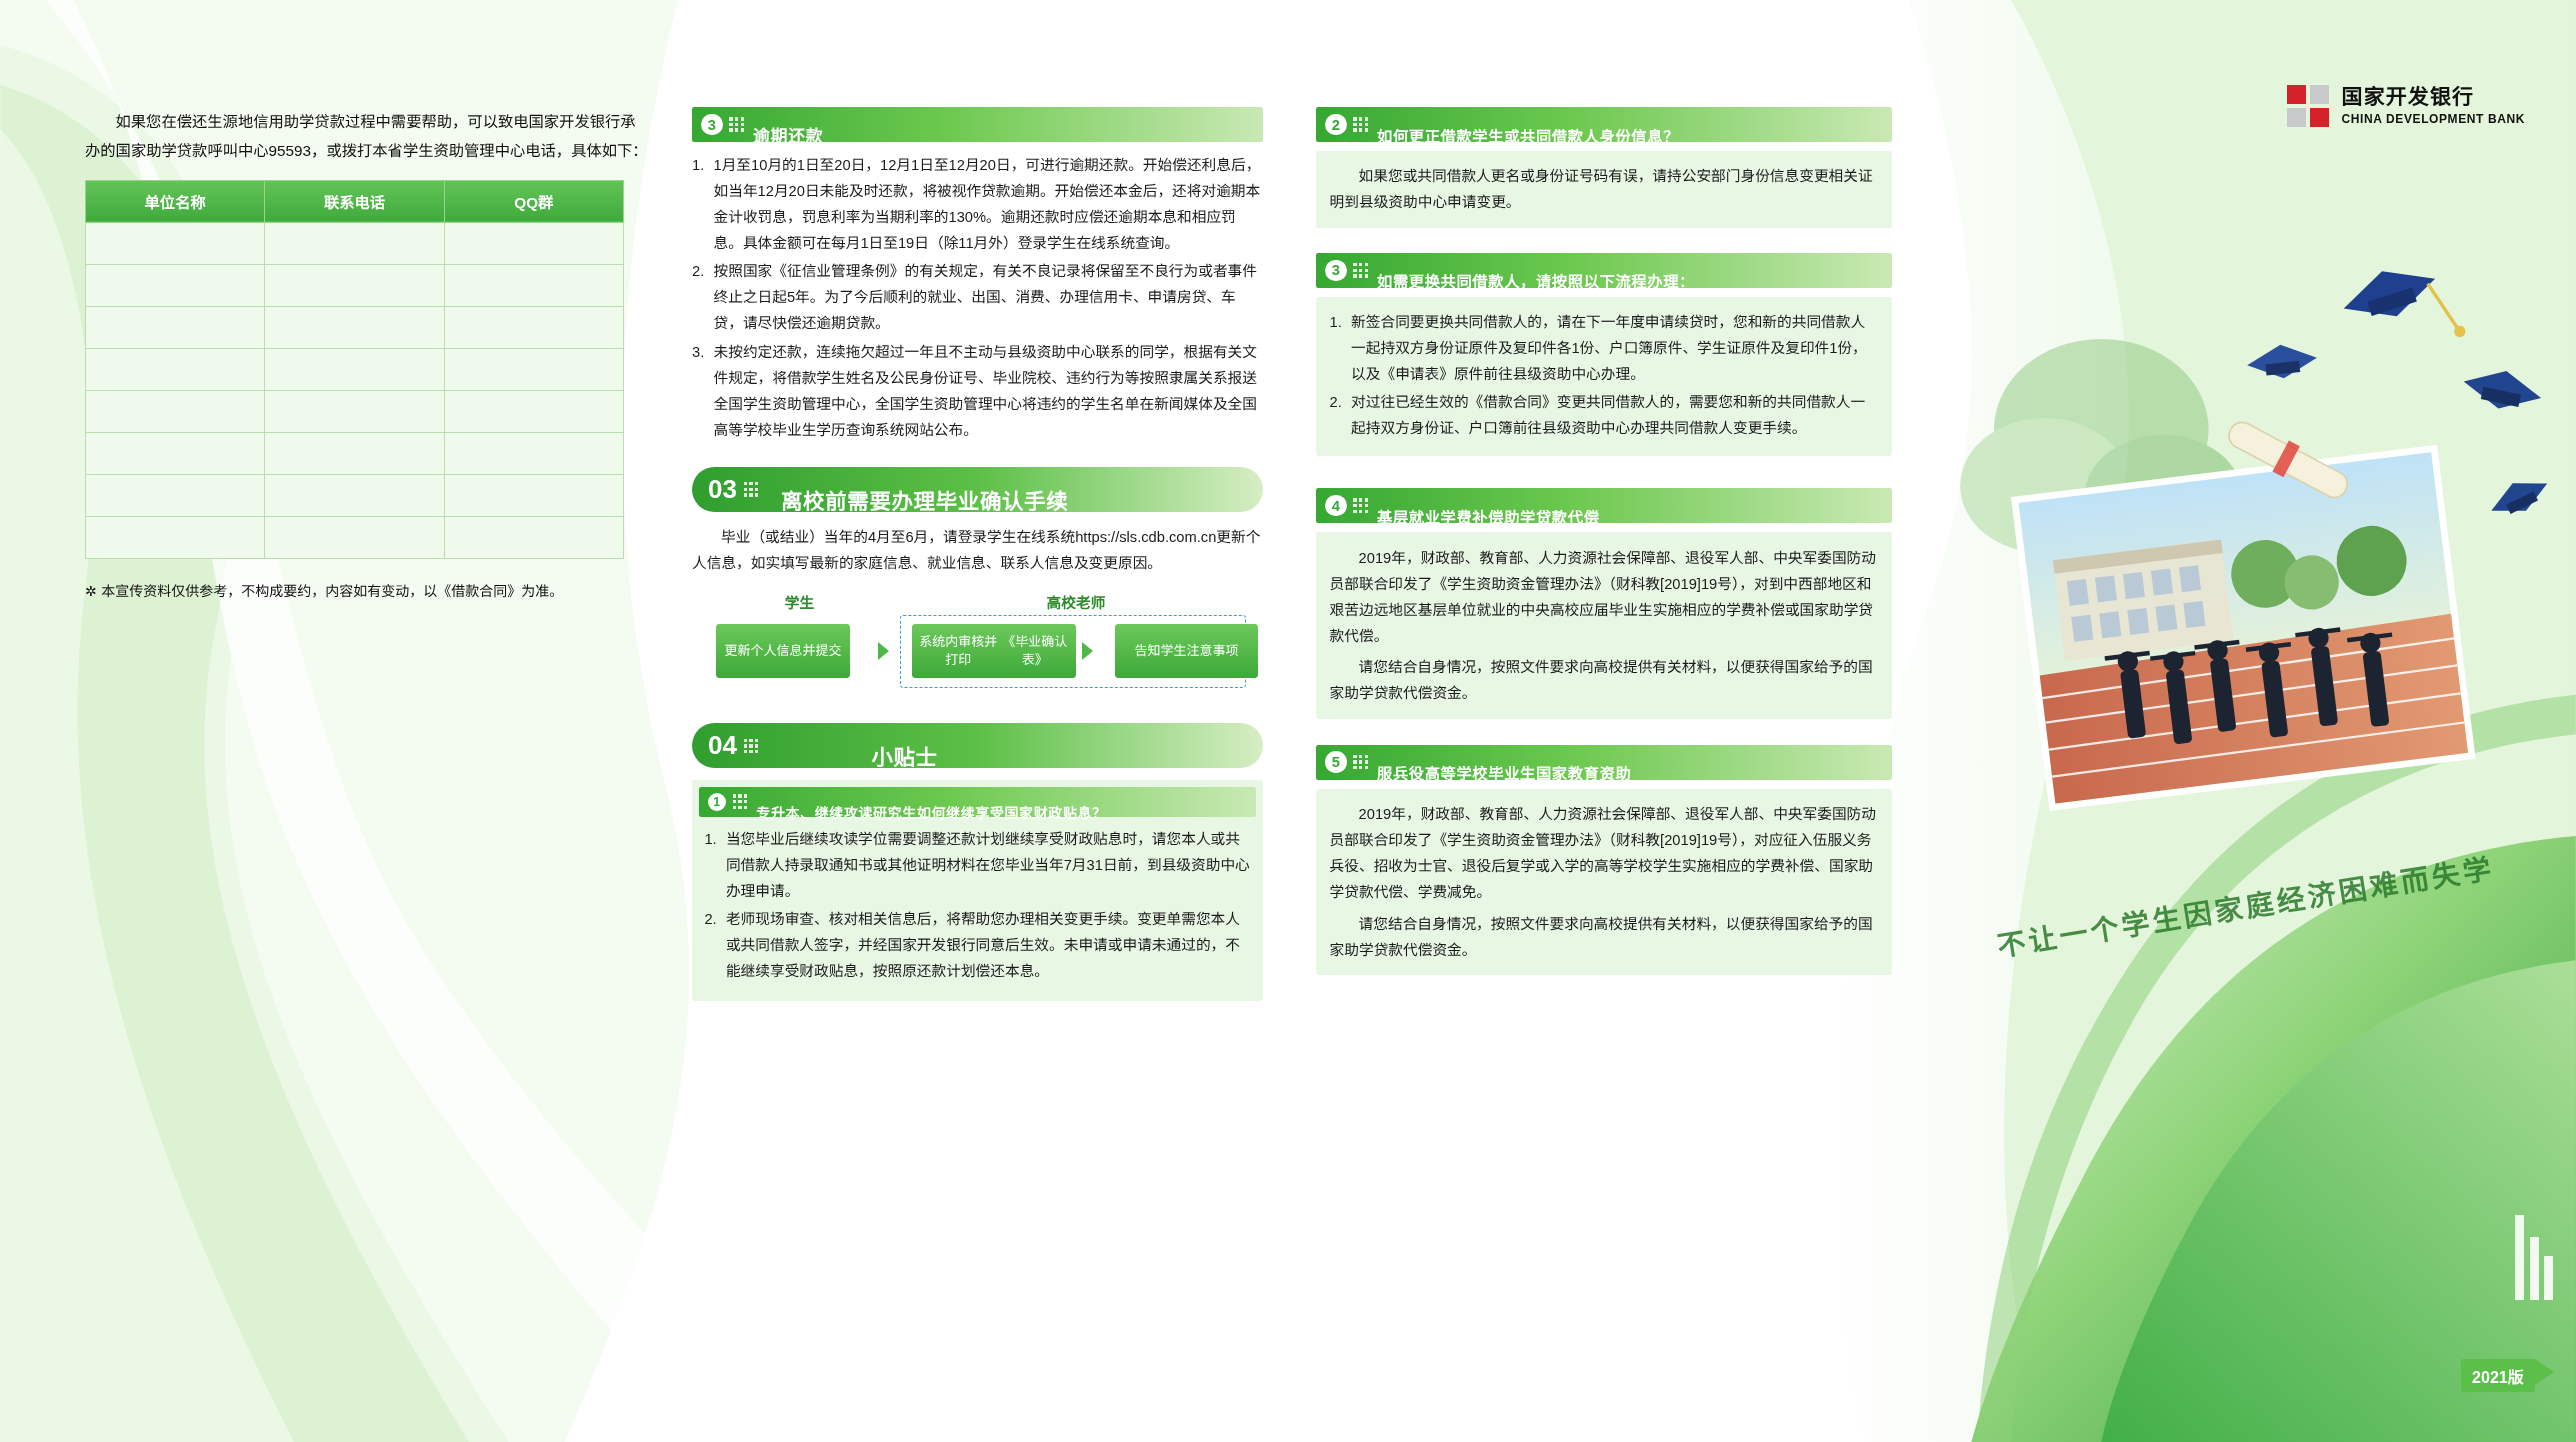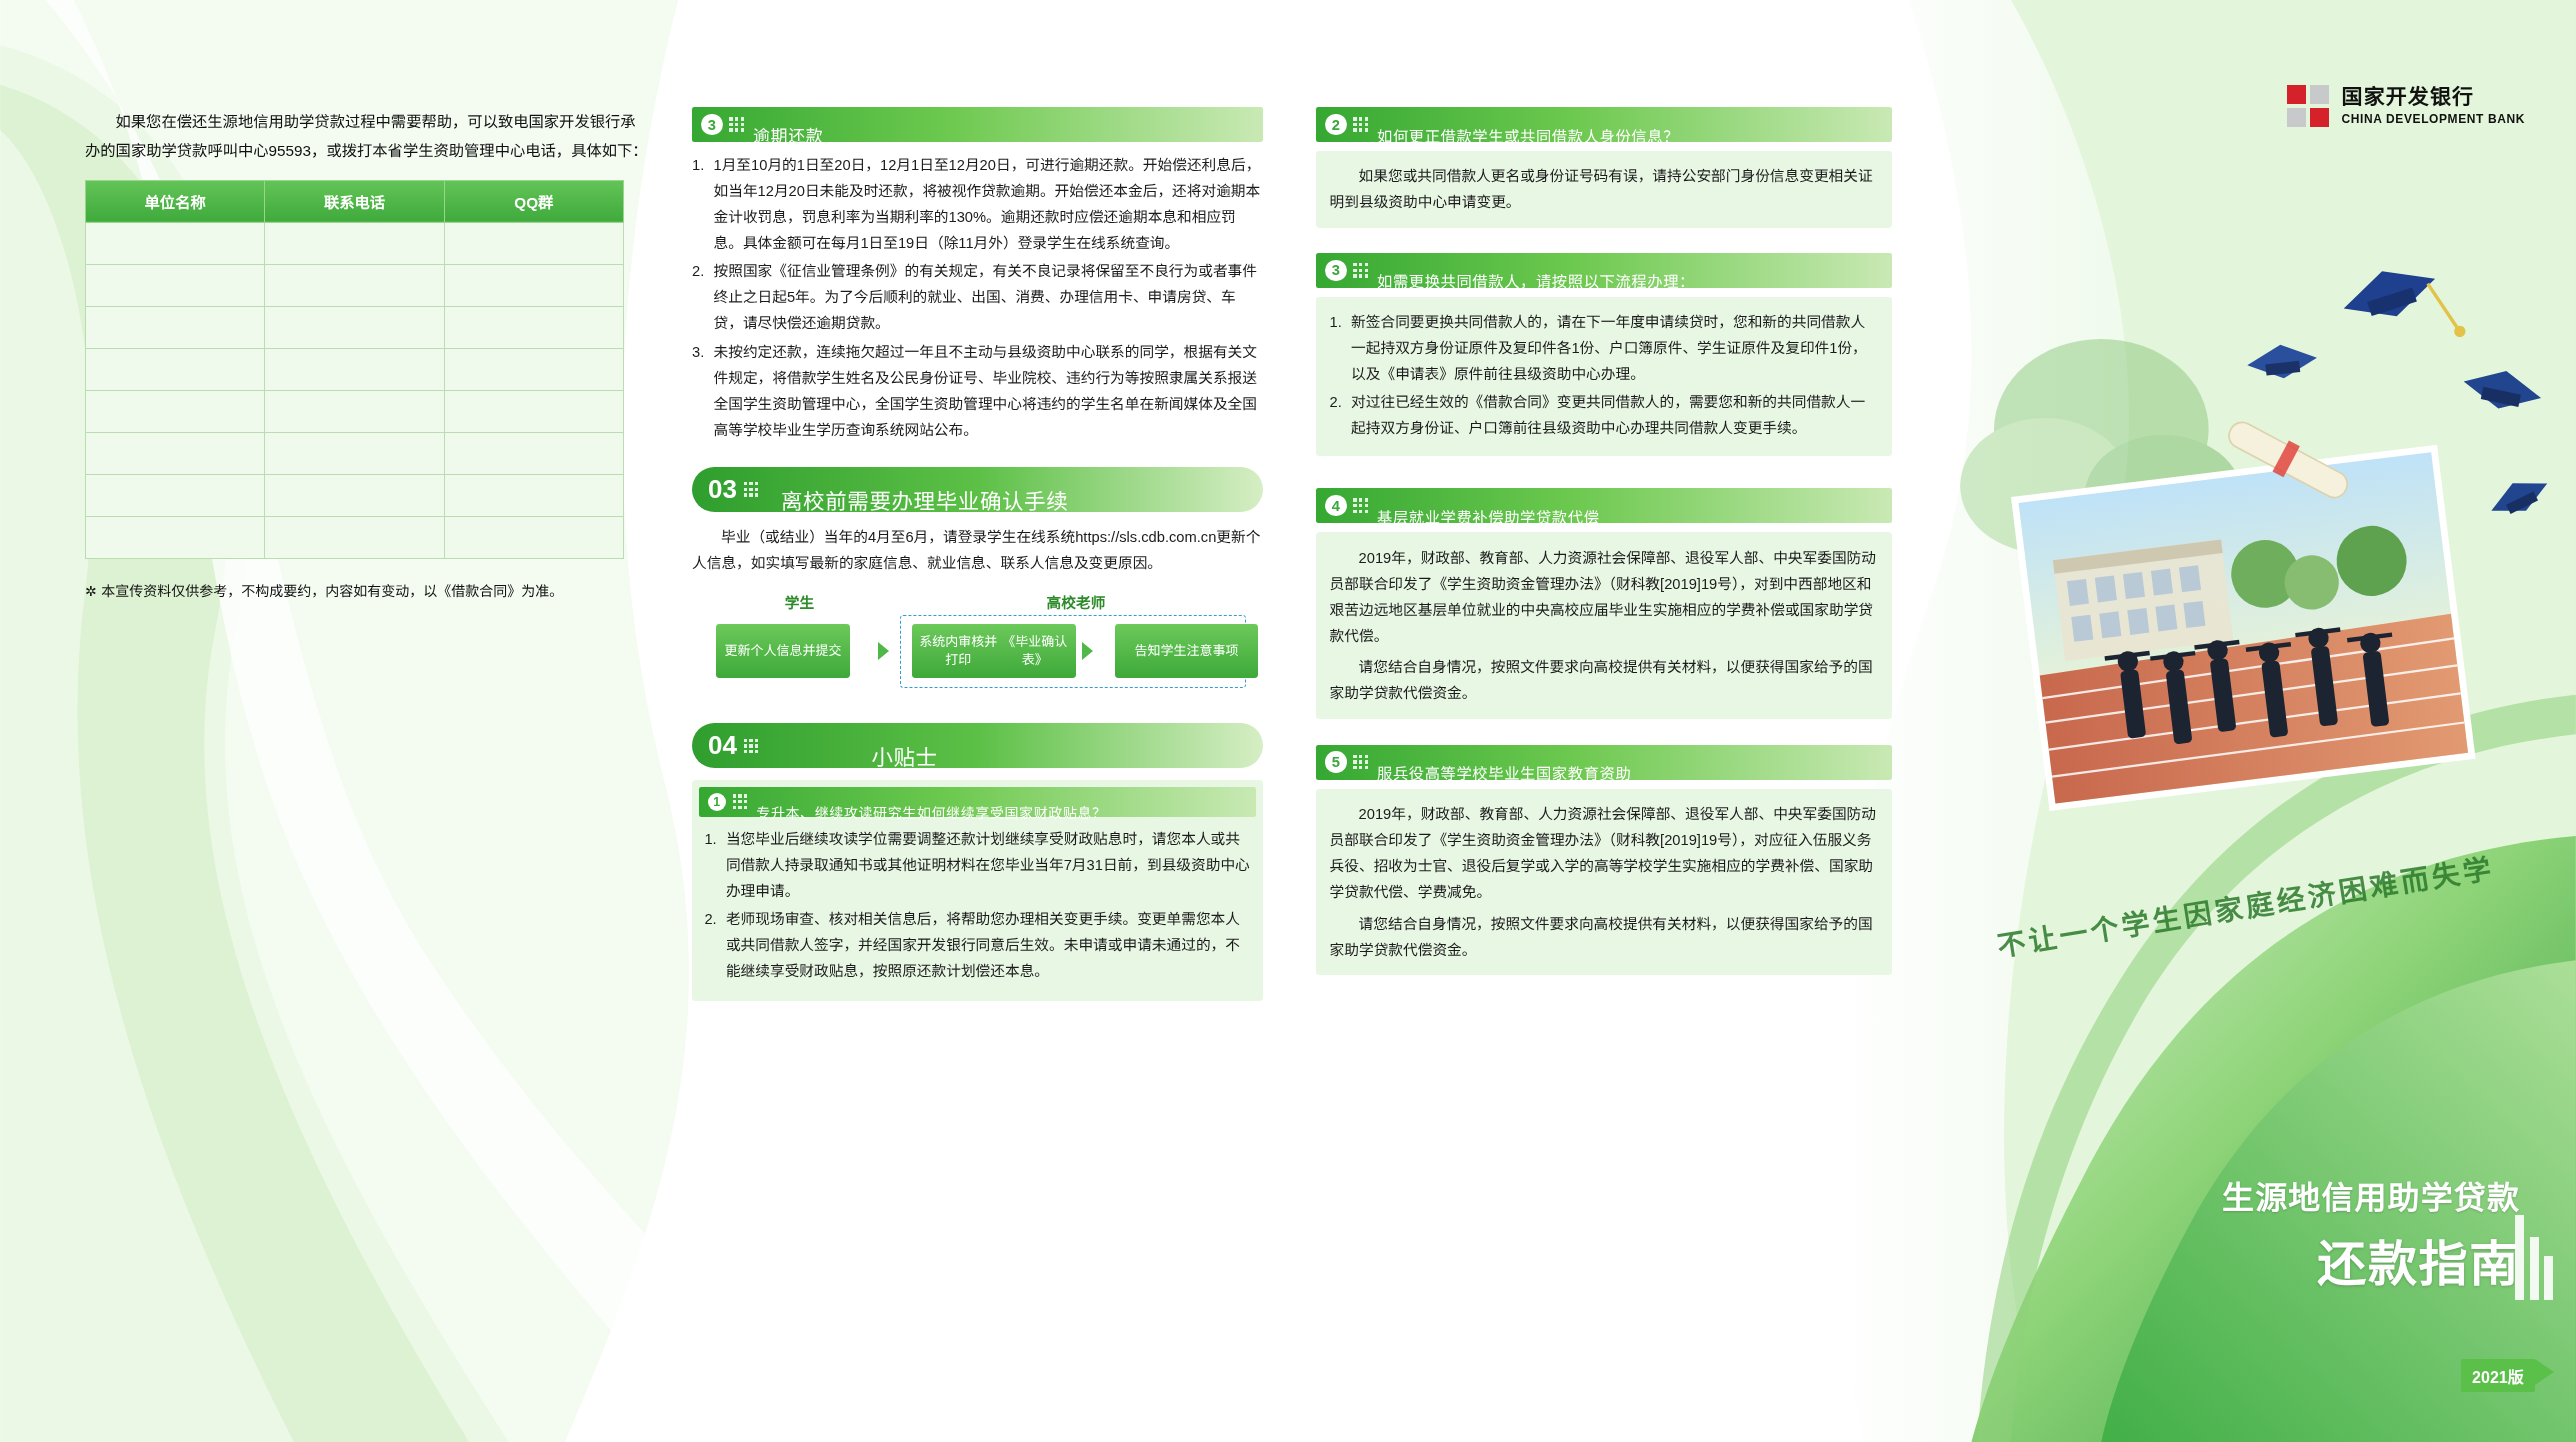--- a/index.html
+++ b/index.html
@@ -41,21 +41,21 @@
     display:flex;align-items:center;justify-content:center;
     margin-left:9px;flex:none;
   }
   .dots {
     width:14.7px;height:19px;margin-left:6.8px;flex:none;
     display:grid;grid-template-columns:repeat(3,3.4px);grid-template-rows:repeat(3,3.4px);
     gap:2.3px;align-content:center;
   }
   .dots i { display:block;width:3.4px;height:3.4px;background:#ffffff;opacity:.85; }
   .sec-title {
-    font-size:17px;font-weight:normal;margin-left:9px;letter-spacing:0.6px;
+    font-size:17px;font-weight:bold;margin-left:9px;letter-spacing:0.6px;
     white-space:nowrap;
     margin-top:20px;
   }
   .sec-head.big .sec-title { font-size:21.5px; }
   .big-num {
     font-size:26px;font-weight:bold;color:#ffffff;margin-left:16px;
     font-family:"Liberation Sans",sans-serif;
   }
   .body-text {
     font-size:14.7px;line-height:26px;color:#1b1b1b;
@@ -563,24 +563,20 @@
       <i style="right:0;bottom:0;background:#d4212a;"></i>
     </span>
     <span>
       <span class="logo-cn" style="display:block;">国家开发银行</span>
       <span class="logo-en" style="display:block;">CHINA DEVELOPMENT BANK</span>
     </span>
   </div>
 
   <div class="handwrite">不让一个学生因家庭经济困难而失学</div>
 
-  <div class="big-title-wrap">
-    <div class="bt1">生源地信用助学贷款</div>
-    <div class="bt2">还款指南</div>
-  </div>
   <div class="bar-deco">
     <i style="height:85px;"></i>
       <i style="height:63px;"></i>
       <i style="height:44px;"></i>
   </div>
 
   <div class="year-badge">2021版</div>
 </div>
 
 

